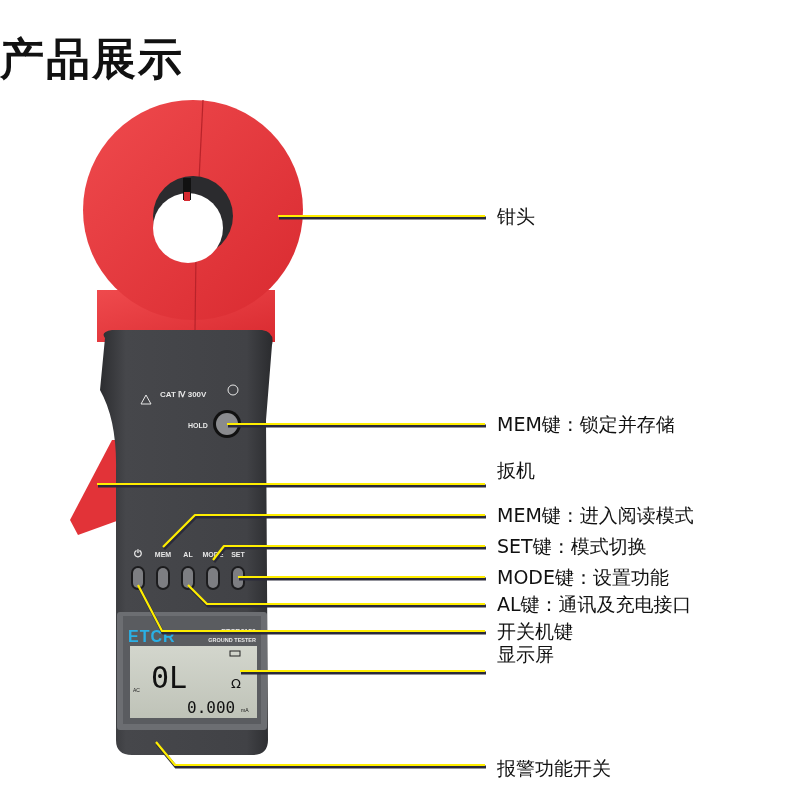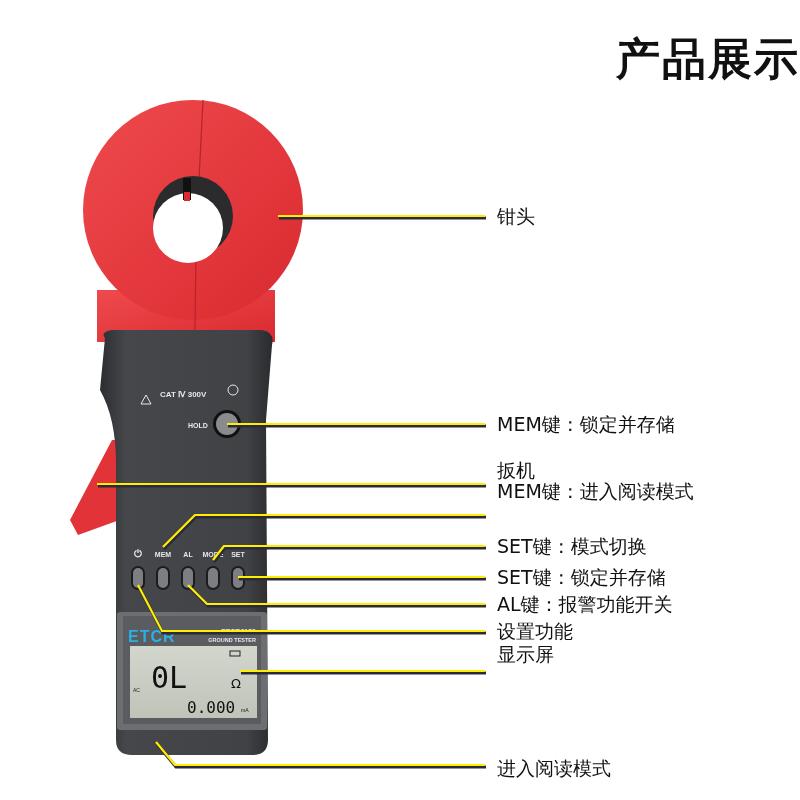--- a/index.html
+++ b/index.html
@@ -1,18 +1,18 @@
 <!DOCTYPE html>
 <html><head>
 <meta charset="utf-8">
 <style>
   html, body { margin:0; padding:0; background:#ffffff; }
   body { width:800px; height:800px; position:relative; overflow:hidden;
          font-family:"DejaVu Sans", sans-serif; color:#111; }
-  .title { position:absolute; left:0; width:800px; top:30px; text-align:right;
+  .title { position:absolute; left:0; width:800px; top:30px; text-align:left;
            font-size:44px; font-weight:bold; letter-spacing:2px; color:#111; }
   svg.device { position:absolute; left:0; top:0; }
   .label { position:absolute; left:497px; font-size:19px; color:#111; white-space:nowrap;
            line-height:22px; }
 </style>
 </head>
 <body>
 
 <div class="title">产品展示</div>
 
@@ -121,19 +121,19 @@
       <polyline points="138,585 162,631 485,631"></polyline>
       <polyline points="240,671 485,671"></polyline>
       <polyline points="156,742 175,765 485,765"></polyline>
     </g>
   </g>
 </svg>
 
 <div class="label" style="top:205px">钳头</div>
 <div class="label" style="top:413px">MEM键：锁定并存储</div>
 <div class="label" style="top:459px">扳机</div>
-<div class="label" style="top:480px">MEM键：进入阅读模式</div>
+<div class="label" style="top:504px">MEM键：进入阅读模式</div>
 <div class="label" style="top:535px">SET键：模式切换</div>
-<div class="label" style="top:566px">SET键：锁定并存储</div>
-<div class="label" style="top:593px">AL键：报警功能开关</div>
-<div class="label" style="top:620px">设置功能</div>
+<div class="label" style="top:566px">MODE键：设置功能</div>
+<div class="label" style="top:593px">AL键：通讯及充电接口</div>
+<div class="label" style="top:620px">开关机键</div>
 <div class="label" style="top:643px">显示屏</div>
-<div class="label" style="top:757px">进入阅读模式</div>
+<div class="label" style="top:757px">报警功能开关</div>
 
 </body></html>

